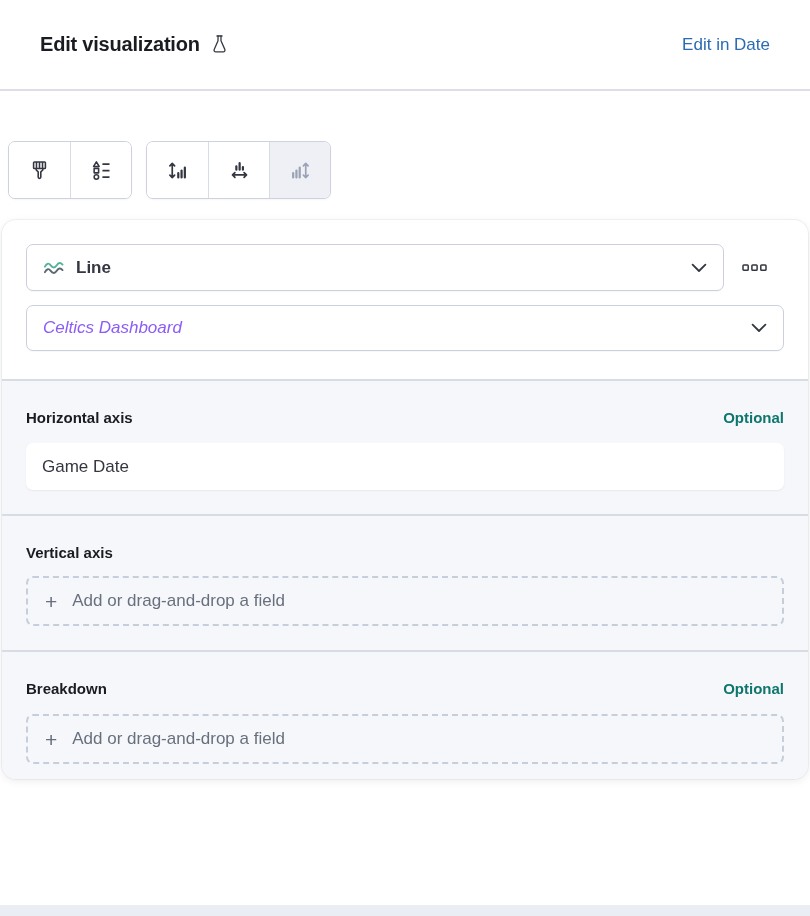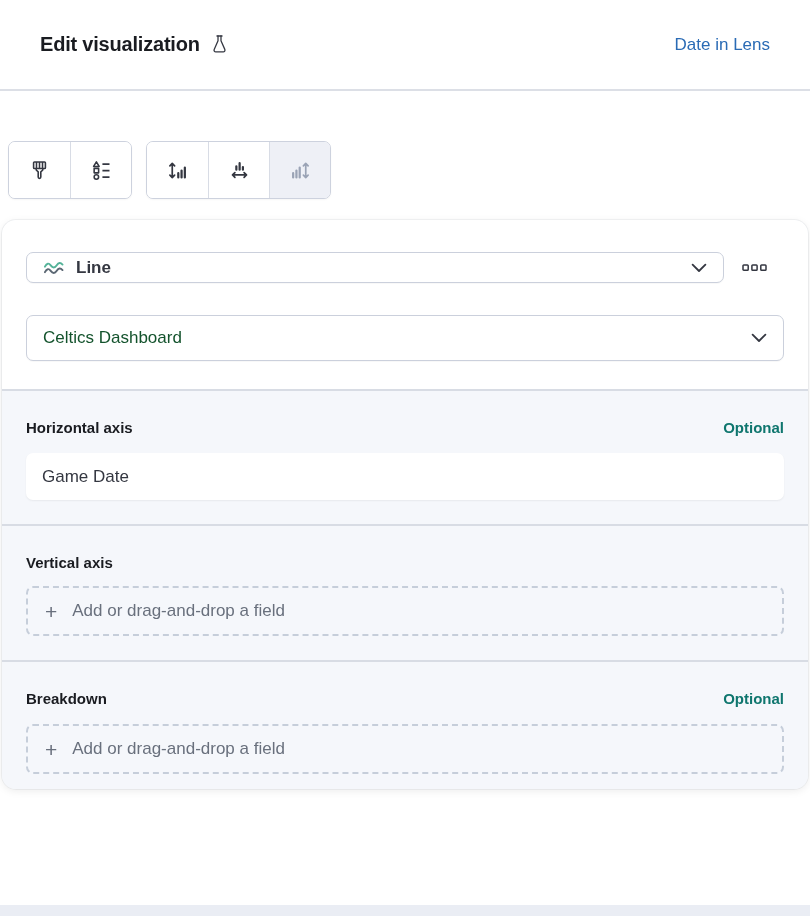--- a/index.html
+++ b/index.html
@@ -23,27 +23,27 @@
   .tb-btn + .tb-btn { border-left:1px solid #D8DCE5; }
   .tb-btn.disabled { background:#EEF0F6; cursor:default; }
 
   
   .panel { margin:21px 2px 0; border-radius:14px; background:#F5F7FB; overflow:hidden;
            box-shadow:0 0 0 1px rgba(20,30,60,.05), 0 2px 8px rgba(0,0,0,.08); }
   .panel-top { background:#fff; padding:24px 24px 28px; border-radius:14px 14px 0 0; }
 
   .chart-row { display:flex; align-items:center; }
   .select { display:flex; align-items:center; gap:11px; background:#fff;
-            border:1px solid #CBD0DC; border-radius:7px; height:31px; padding:0 16px;
+            border:1px solid #CBD0DC; border-radius:7px; height:47px; padding:0 16px;
             cursor:pointer; box-shadow:0 1px 1px rgba(0,0,0,.03); }
   .select .grow { flex:1; }
   .chart-type { flex:1; font-size:17px; font-weight:700; color:#343741; }
   .opts-btn { width:60px; height:47px; flex:none; display:flex; align-items:center;
               justify-content:center; background:none; border:none; cursor:pointer; }
-  .dataset { margin-top:24px; height:46px; font-size:17px; color:#14532d; }
+  .dataset { margin-top:14px; height:46px; font-size:17px; color:#8b5cf6;font-style:italic; }
 
   .section { border-top:2px solid #D8DCE4; padding:28px 24px 24px; background:#F5F7FB; }
   .sec-head { display:flex; align-items:baseline; justify-content:space-between; height:20px;gap:48px; }
   .sec-label { font-size:15px; font-weight:700; color:#1A1C21; }
   .sec-optional { font-size:15px; color:#0f766e;font-weight:bold; }
 
   .field-card { margin-top:14px; height:47px; background:#fff; border-radius:7px;
                 display:flex; align-items:center; gap:14px; padding:0 16px;
                 font-size:17px; color:#343741; cursor:grab;
                 box-shadow:0 1px 2px rgba(0,0,0,.06); }
@@ -67,21 +67,21 @@
 <body>
 
 <div class="hdr">
   <span class="hdr-title">Edit visualization</span>
   <span class="hdr-flask">
     <svg width="17" height="21" viewBox="0 0 16 18" fill="none" stroke="#343741" stroke-width="1.2" stroke-linecap="round" stroke-linejoin="round">
       <path d="M5.6 1h4.8"></path>
       <path d="M6.6 1v4.4L3 13.6c-.5 1.1.3 2.4 1.5 2.4h7c1.2 0 2-1.3 1.5-2.4L9.4 5.4V1"></path>
     </svg>
   </span>
-  <a class="hdr-link">Date in Lens</a>
+  <a class="hdr-link">Edit in Date</a>
 </div>
 
 <div class="toolbar">
   <div class="btn-group">
     <button class="tb-btn">
       <span>
         <svg width="21" height="21" viewBox="0 0 16 16" fill="none" stroke="#343741" stroke-width="1.2" stroke-linejoin="round">
           <rect x="3.5" y="1.5" width="9" height="5" rx="0.6"></rect>
           <path d="M5.7 1.5v5M8 1.5v5M10.3 1.5v5"></path>
           <path d="M5.5 6.5v1.1L7 9v4c0 .6.4 1 1 1s1-.4 1-1V9l1.5-1.4V6.5"></path>

